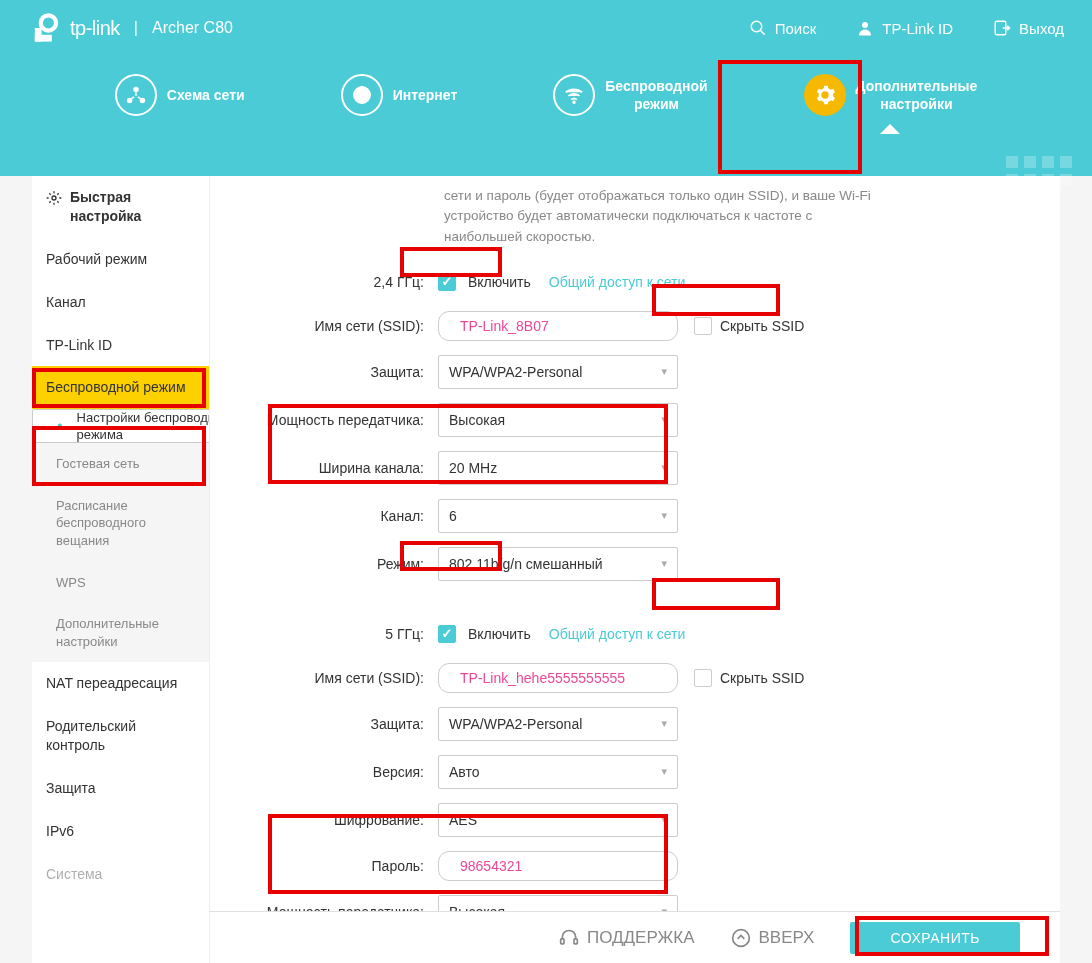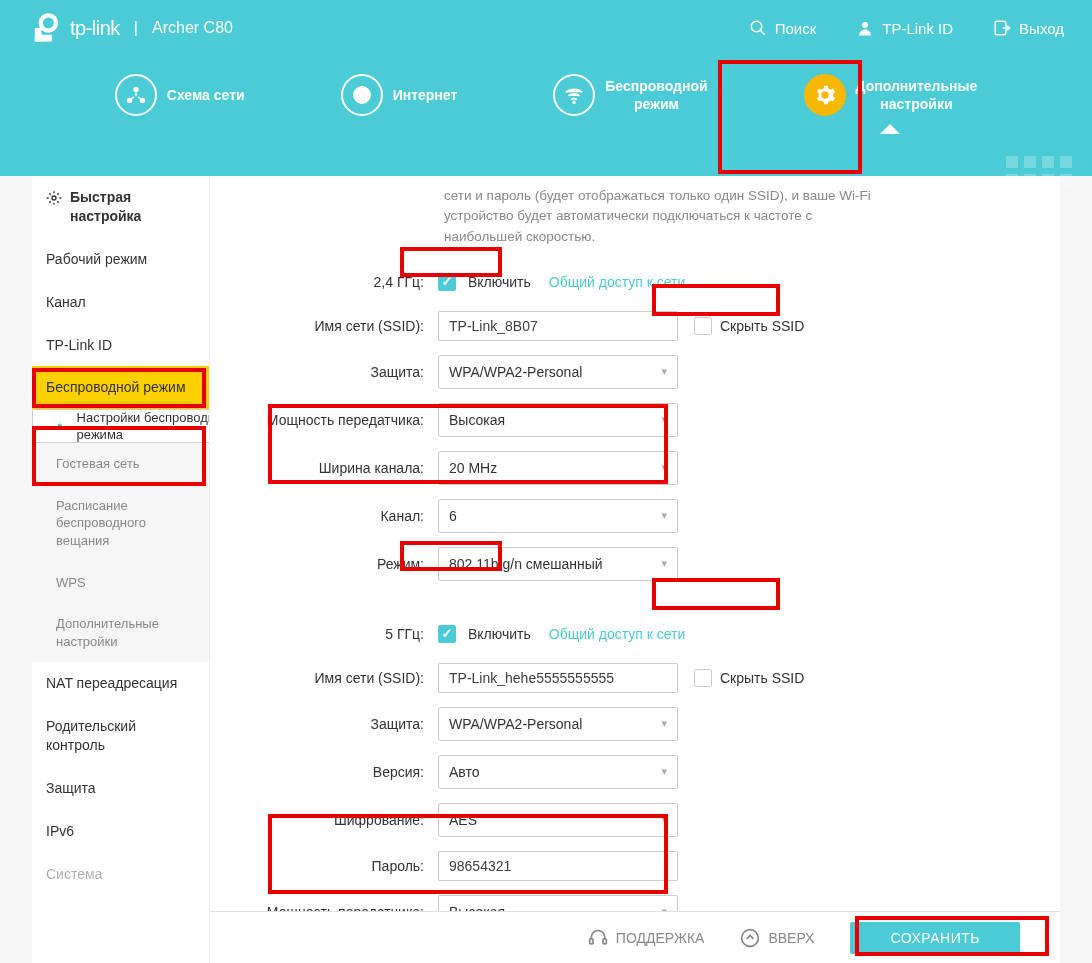--- a/index.html
+++ b/index.html
@@ -37,27 +37,27 @@
 .intro{color:#888;font-size:13.5px;line-height:1.5;margin:0 0 20px 194px;max-width:440px}
 .row{display:flex;align-items:center;margin-bottom:14px;min-height:30px}
 .row-label{width:188px;text-align:right;padding-right:14px;font-size:14px;color:#333}
 .row-label.bold{font-weight:400}
 .row-ctrl{display:flex;align-items:center;gap:12px}
 .cb{width:18px;height:18px;border:1px solid #ccc;border-radius:2px;display:inline-flex;align-items:center;justify-content:center;cursor:pointer;background:#fff}
 .cb.checked{background:#4acbd6;border-color:#4acbd6}
 .cb.checked::after{content:'✓';color:#fff;font-size:13px;font-weight:bold}
 .cb-label{font-size:14px;color:#333}
 .link{color:#4acbd6;font-size:14px;cursor:pointer}
-.inp{width:240px;height:30px;border:1px solid #ccc;border-radius:1px;padding:0 10px;font-size:14px;color:#404040}
+.inp{width:240px;height:30px;border:1px solid #ccc;border-radius:11px;padding:0 21px;font-size:14px;color:#ec4899}
 .sel{width:240px;height:30px;border:1px solid #ccc;border-radius:2px;padding:16px 10px;font-size:14px;color:#333;display:flex;align-items:center;justify-content:space-between;cursor:pointer;background:#fff}
 .sel-arrow{color:#aaa;font-size:11px}
 .hide-ssid{display:flex;align-items:center;gap:8px;margin-left:4px}
 .band-gap{height:24px}
 .bottom-bar{position:absolute;bottom:0;left:0;right:0;height:52px;background:#fff;border-top:1px solid #e0e0e0;display:flex;align-items:center;justify-content:flex-end;padding:0 40px;gap:36px}
-.bb-item{display:flex;align-items:center;gap:8px;color:#888;font-size:14px;cursor:pointer}
+.bb-item{display:flex;align-items:center;gap:8px;color:#888;font-size:17px;cursor:pointer}
 .bb-item svg{width:20px;height:20px}
 .save-btn{background:#4acbd6;color:#fff;padding:8px 40px;border:none;border-radius:2px;font-size:14px;cursor:pointer;letter-spacing:0.5px}
 .deco-squares{position:absolute;right:20px;bottom:-10px;display:grid;grid-template-columns:repeat(4,12px);gap:6px}
 .deco-squares span{width:12px;height:12px;background:rgba(255,255,255,0.25)}
 </style>
 </head>
 <body>
 
 <div class="header">
   <div class="topbar">

